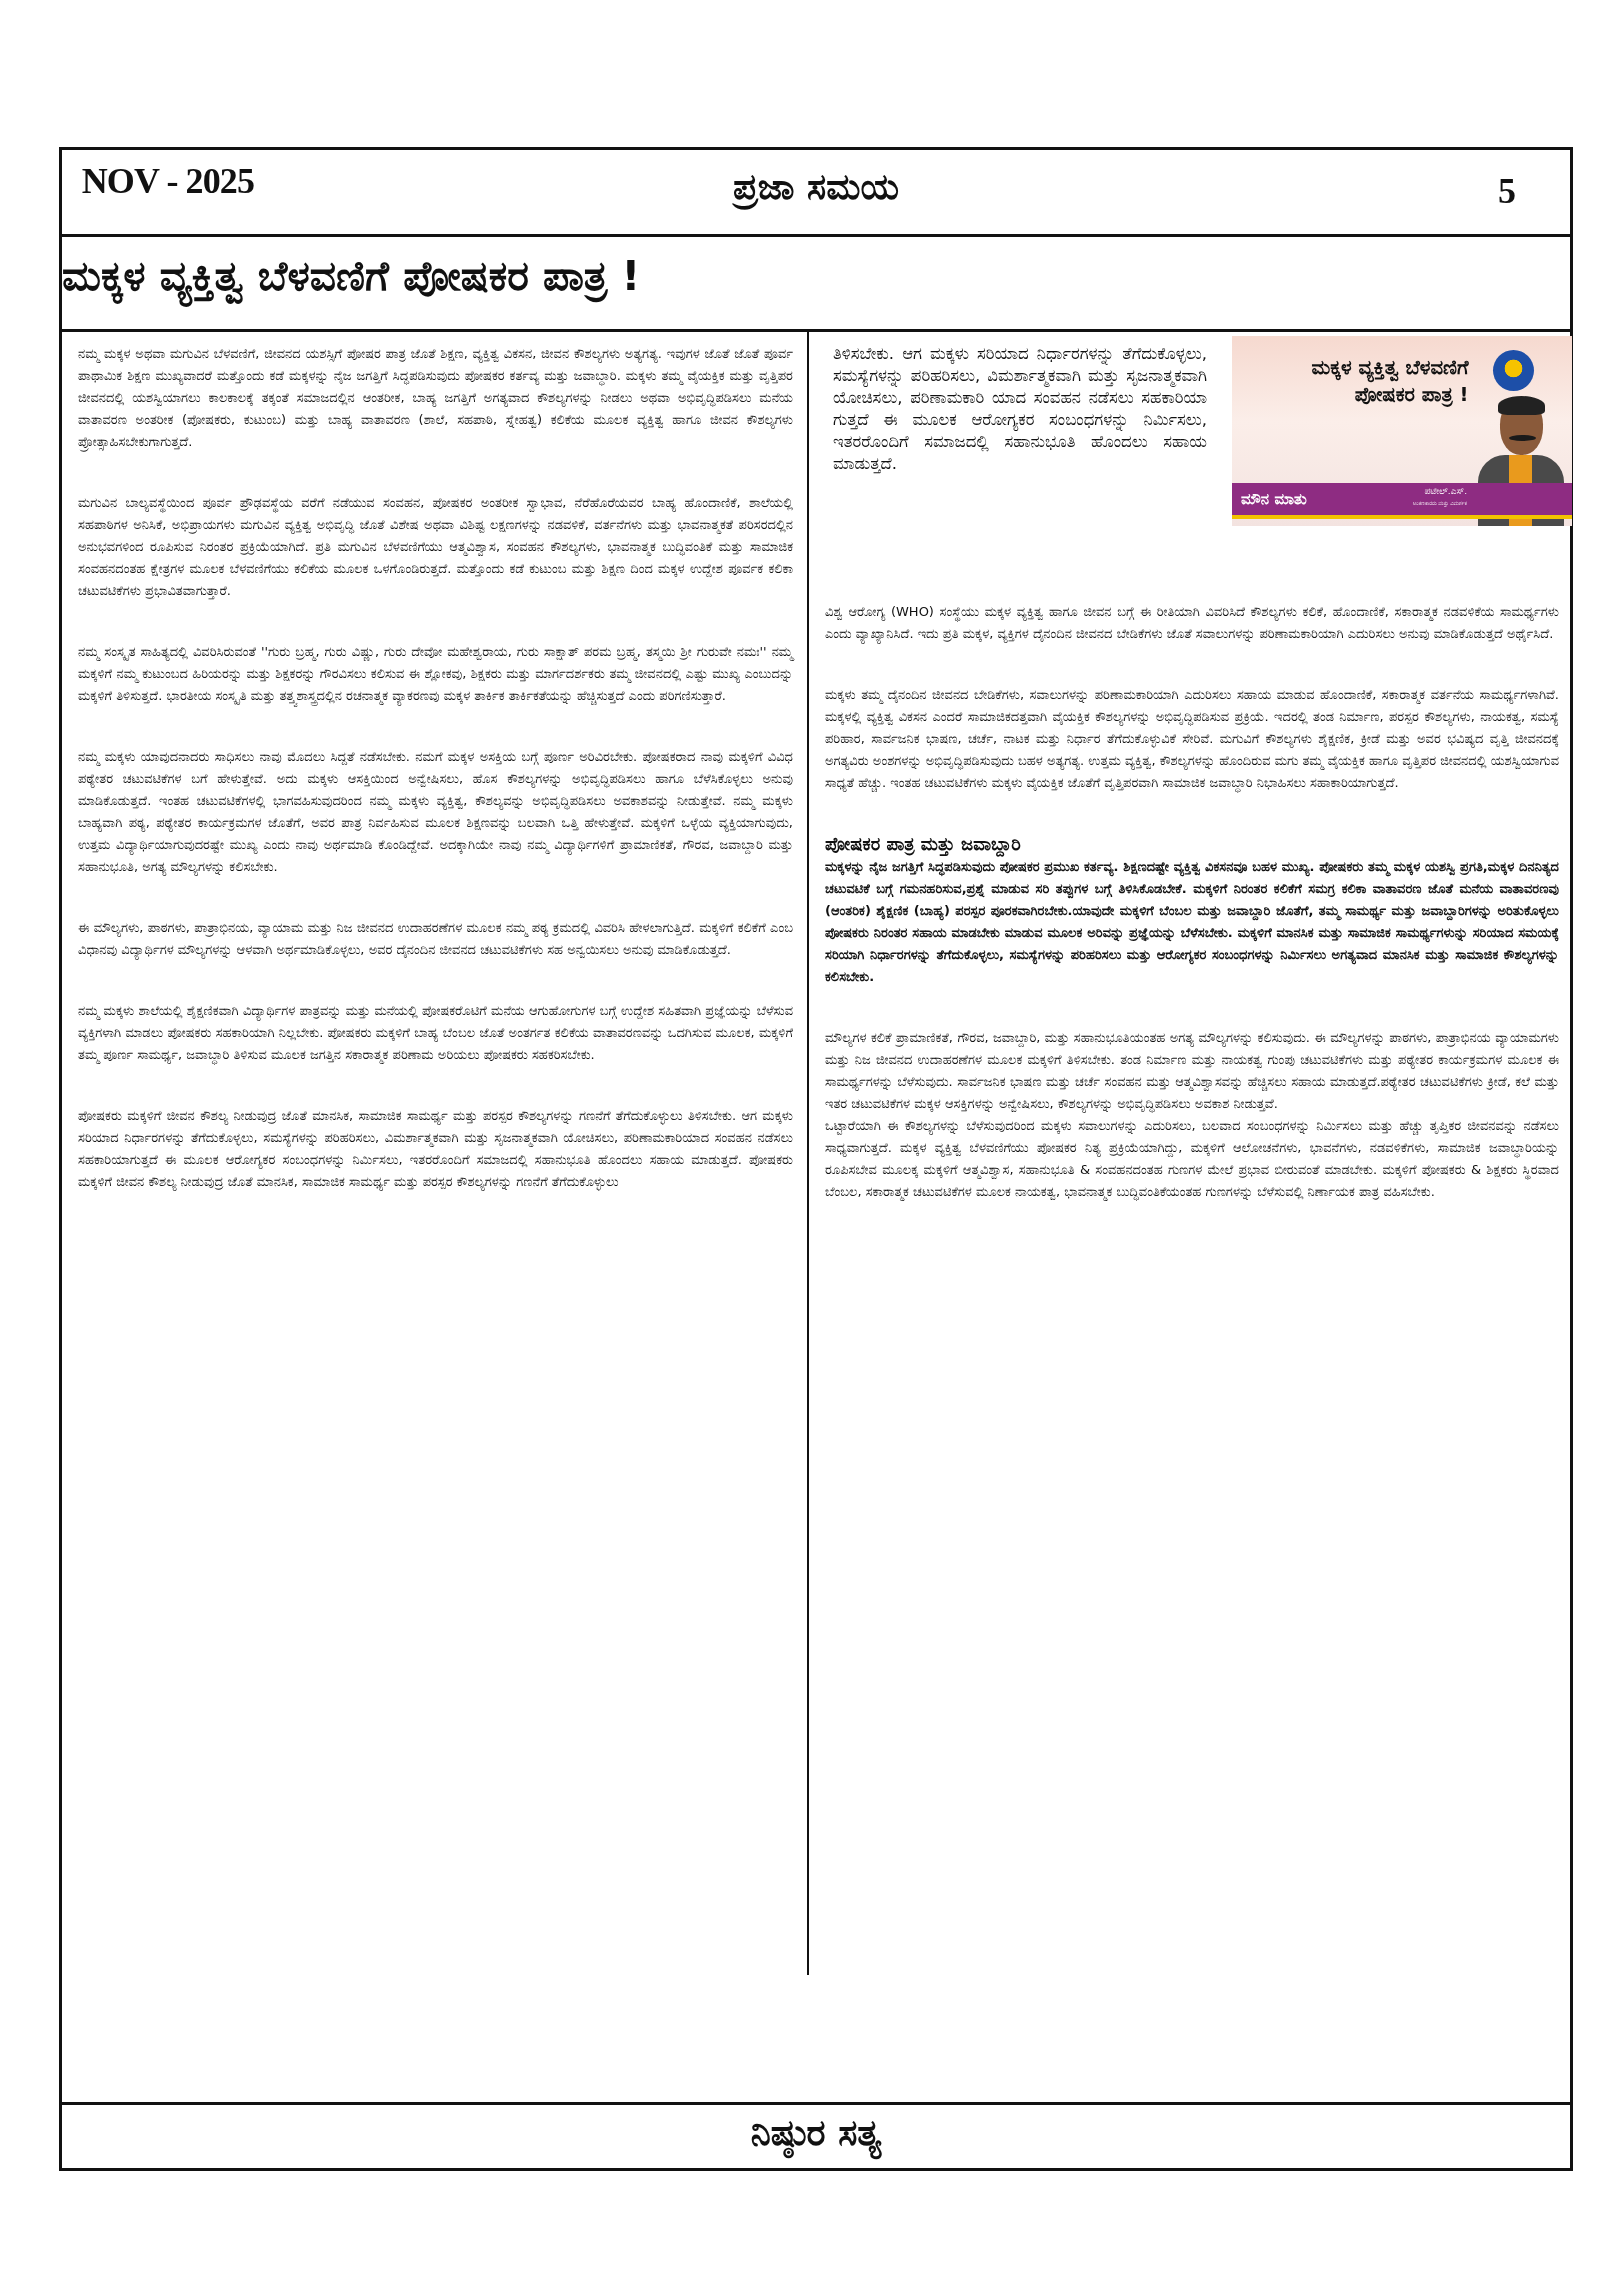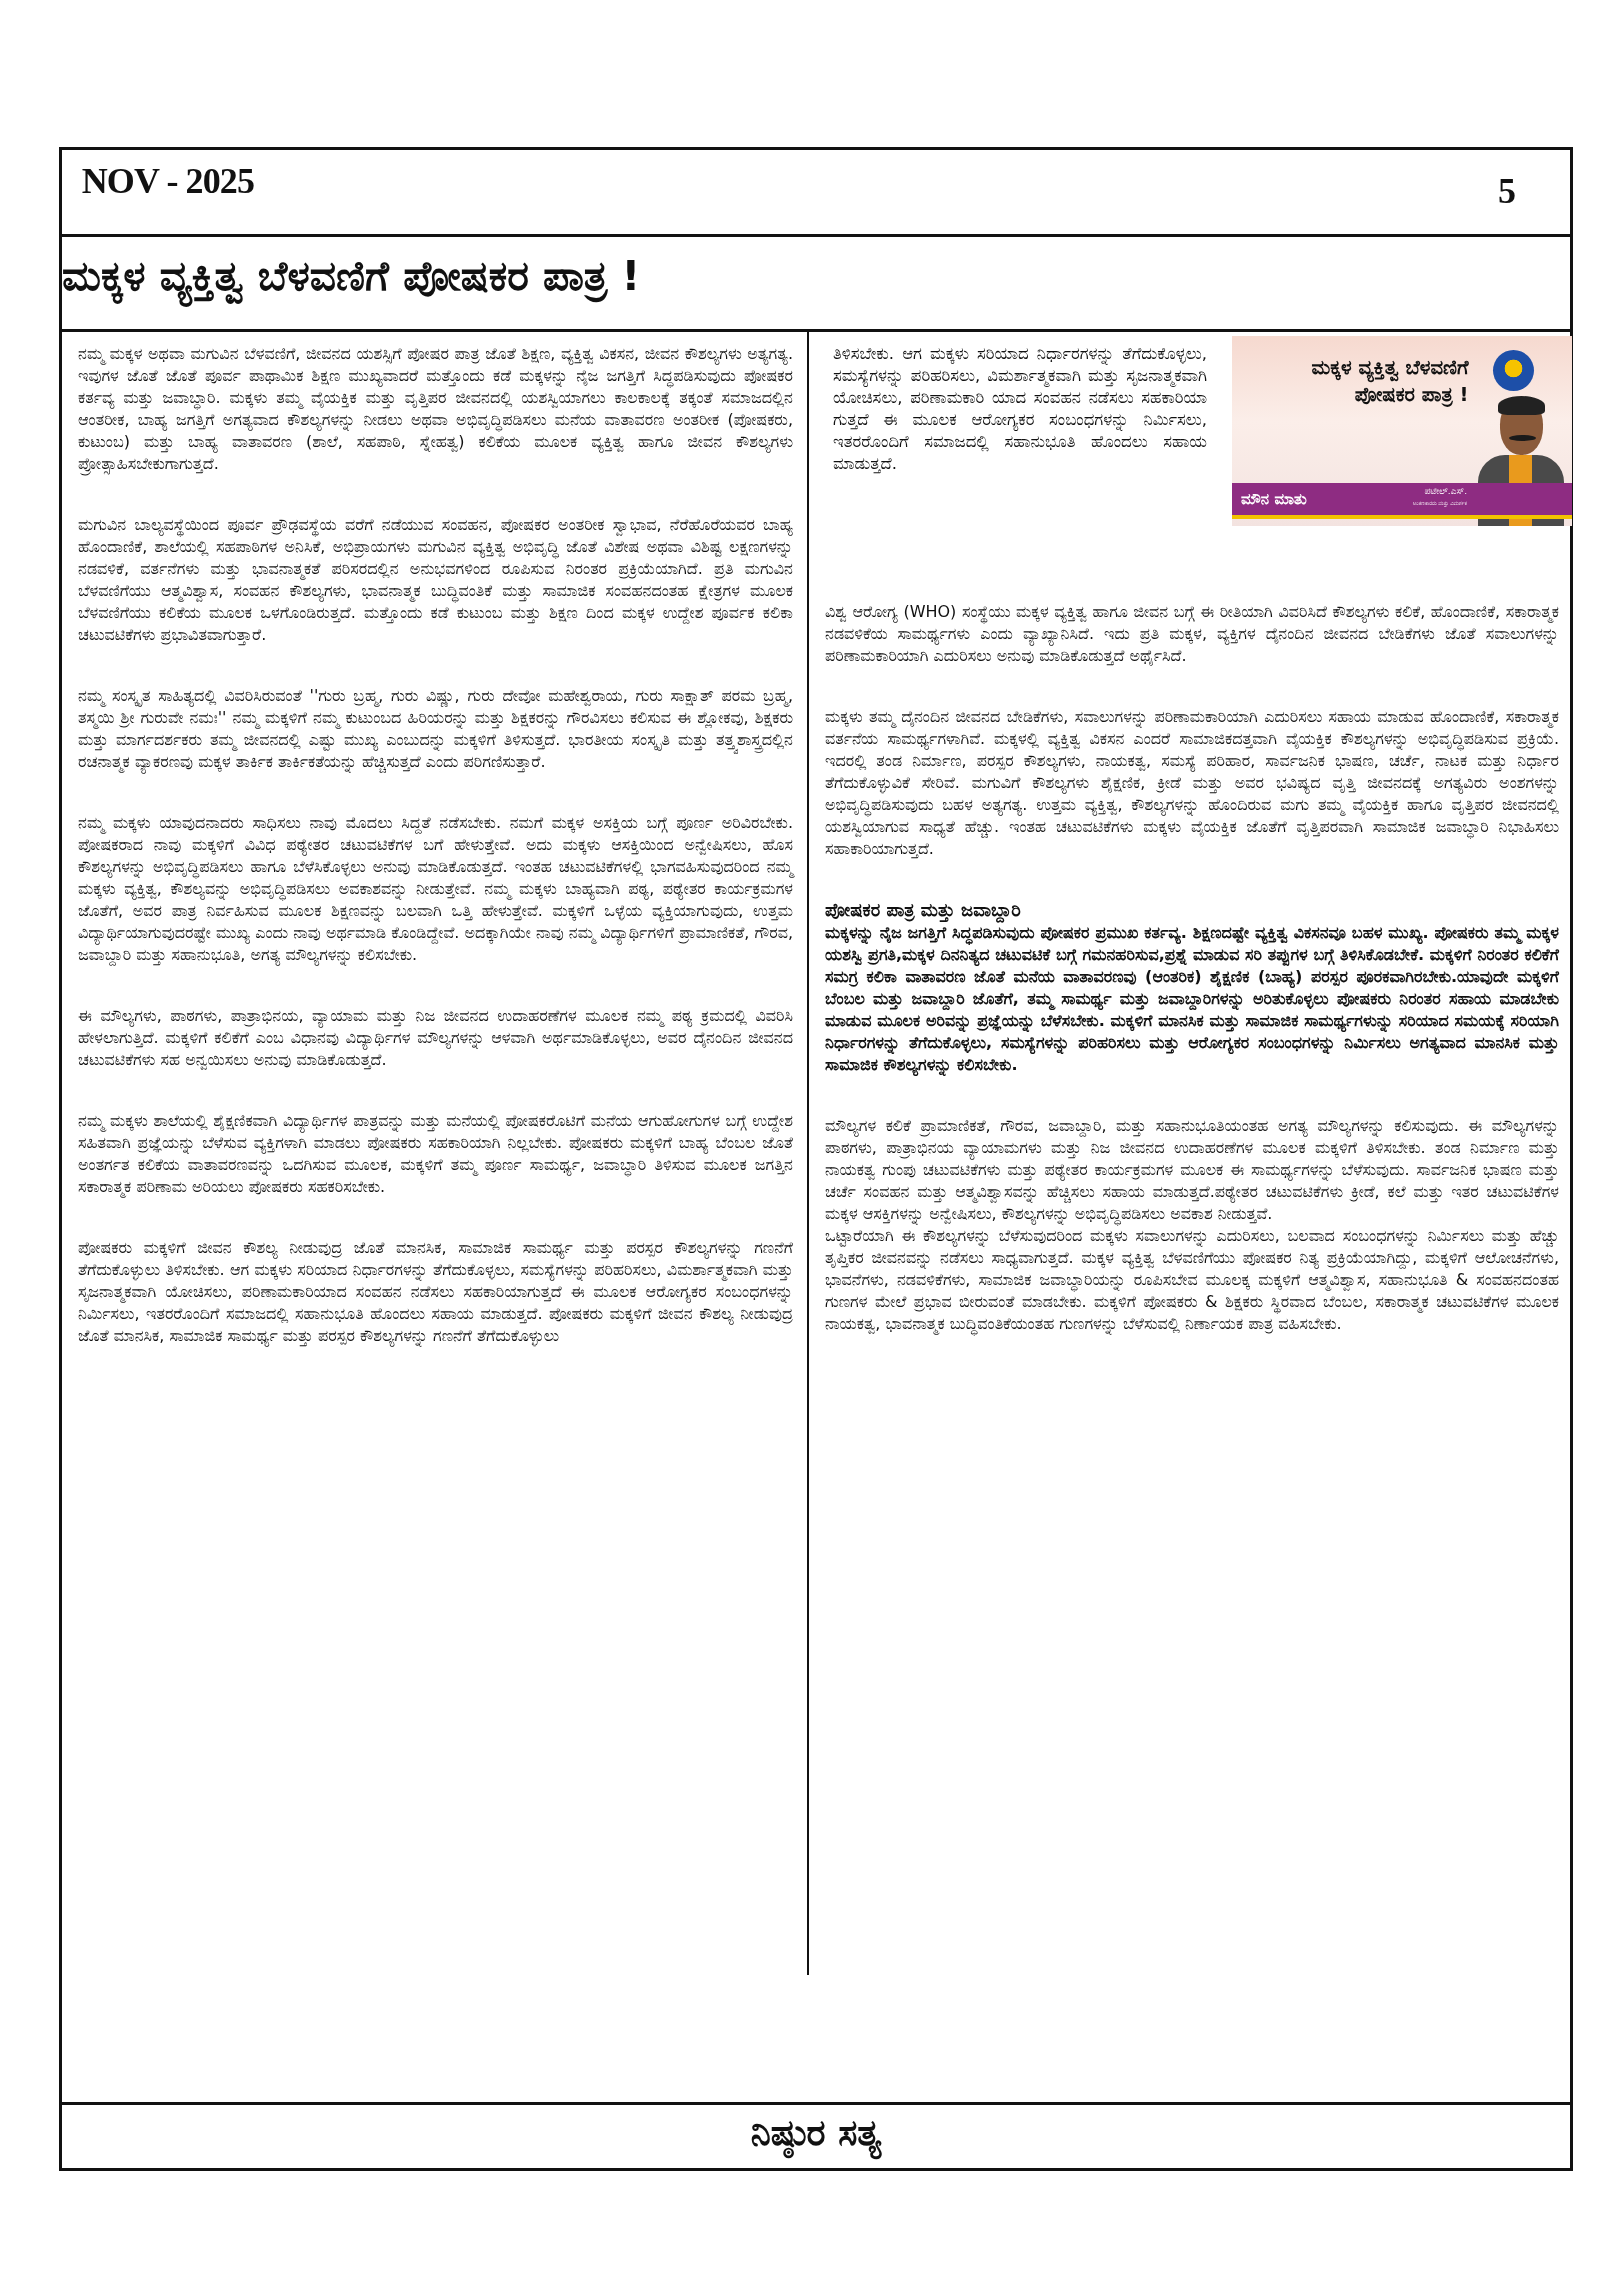--- a/index.html
+++ b/index.html
@@ -8,21 +8,21 @@
   .masthead { position: absolute; left: 0; top: 0; right: 0; height: 84px; border-bottom: 3.6px solid #111; }
   .mast-date { position: absolute; left: 19.7px; top: 10px; font-family: "Liberation Serif", serif; font-weight: bold; font-size: 36px; letter-spacing: -0.9px; }
   .mast-name { position: absolute; left: 0; right: 0; top: 16px; text-align: center; font-weight: bold; font-size: 36px; }
   .mast-page { position: absolute; right: 54px; top: 19.7px; font-family: "Liberation Serif", serif; font-weight: bold; font-size: 36px; }
   .headline-box { position: absolute; left: 0; right: 0; top: 84px; height: 95px; border-bottom: 3.6px solid #111; }
   .headline { position: absolute; left: 0; right: 0; top: 18px; text-align: left; font-weight: bold; font-size: 41px; }
   .body-area { position: absolute; left: 0; right: 0; top: 179px; height: 1646px; }
   .col-divider { position: absolute; left: 745px; top: 0; bottom: 0; width: 1.8px; background: #111; }
   .col-left { position: absolute; left: 16px; top: 14.3px; width: 715px; }
   .col-right { position: absolute; left: 763px; top: 14.3px; width: 734px; }
-  p.para { margin: 0 0 39px 0; font-size: 16px; line-height: 22px; text-align: justify; }
+  p.para { margin: 0 0 39px 0; font-size: 13px; line-height: 22px; text-align: justify; }
   .intro-wrap { position: relative; min-height: 258px; }
   .intro-text { width: 374px; font-size: 16.5px; line-height: 22px; text-align: justify; margin: 0 0 32px 8px; }
   .banner { position: absolute; left: 407px; top: -7.2px; width: 340px; height: 190px; background: linear-gradient(180deg, #f6d9cf 0%, #fbeee9 45%, #f3e3e0 100%); overflow: hidden; }
   .banner-title { position: absolute; left: 12.5px; top: 18px; width: 224px; text-align: right; font-weight: bold; font-size: 19.7px; line-height: 27px; color: #111; }
   .banner-logo { position: absolute; right: 38px; top: 14.3px; width: 41px; height: 41px; border-radius: 50%; background: radial-gradient(circle at 50% 45%, #f6c300 0 28%, #1d4fa8 30% 100%); color: #fff; font-size: 6.3px; font-weight: bold; text-align: center; line-height: 41px; }
   .banner-band { position: absolute; left: 0; right: 0; top: 147px; height: 32px; background: #8e2c82; border-bottom: 4.5px solid #f2c200; }
   .banner-series { position: absolute; left: 9px; top: 0; font-size: 15px; font-weight: bold; color: #fff; line-height: 32px; }
   .banner-author { position: absolute; left: 154px; top: 1.8px; width: 81px; text-align: right; font-size: 9px; color: #fff; line-height: 12.5px; }
   .banner-author .role { font-size: 5.4px; }
   .banner-person { position: absolute; right: 7.2px; top: 63px; width: 90px; height: 125px; }
@@ -37,20 +37,21 @@
   .footer { position: absolute; left: 0; right: 0; bottom: 0; height: 63px; border-top: 3.6px solid #111; }
   .footer-title { position: absolute; left: 0; right: 0; top: 7.2px; text-align: center; font-weight: bold; font-size: 36px; }
 </style>
 </head>
 <body>
 
 <div class="page">
 
   <div class="masthead">
     <div class="mast-date">NOV - 2025</div>
+    <div class="mast-name">ಪ್ರಜಾ ಸಮಯ</div>
     <div class="mast-page">5</div>
   </div>
 
   <div class="headline-box">
     <div class="headline">ಮಕ್ಕಳ ವ್ಯಕ್ತಿತ್ವ ಬೆಳವಣಿಗೆ ಪೋಷಕರ ಪಾತ್ರ !</div>
   </div>
 
   <div class="body-area">
     <div class="col-divider"></div>
 

